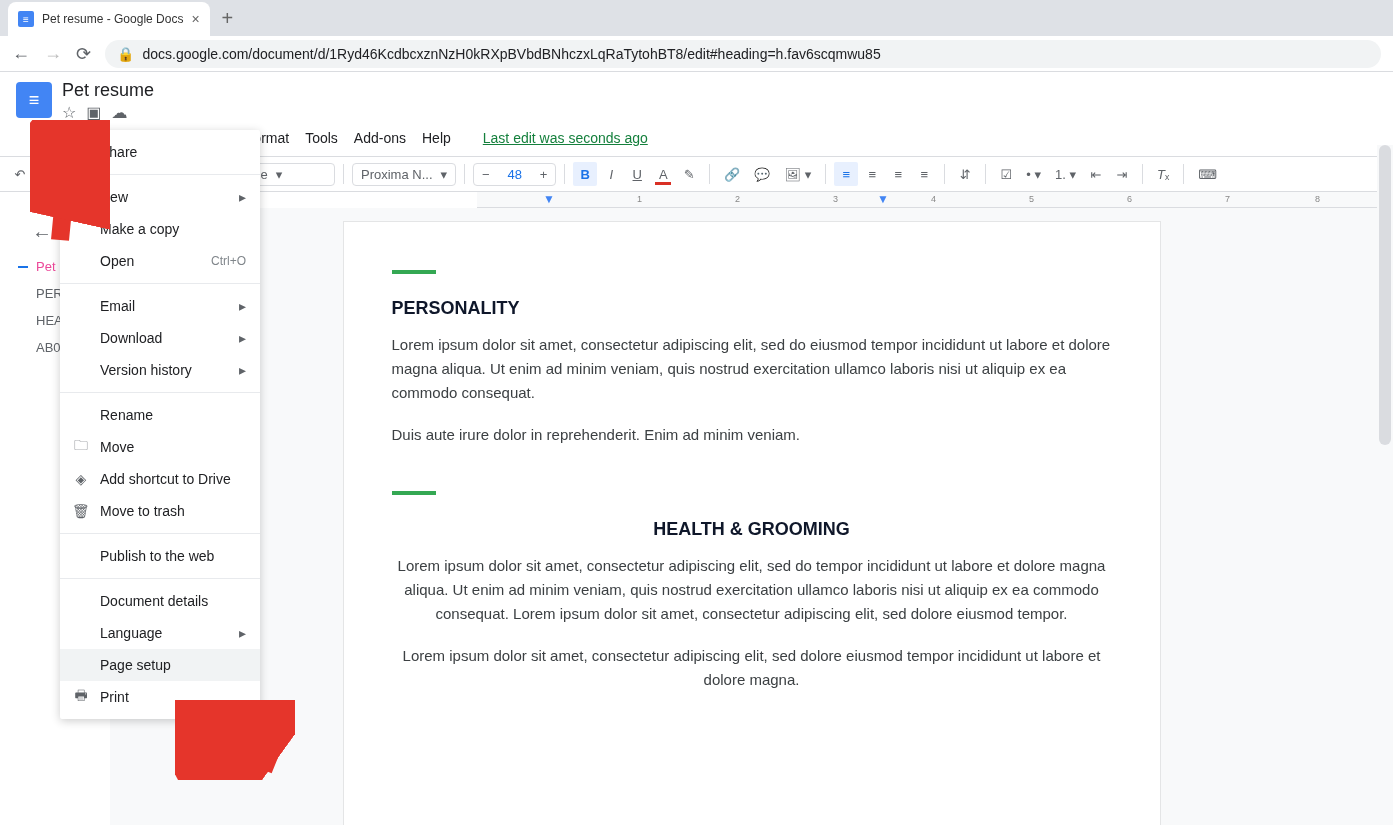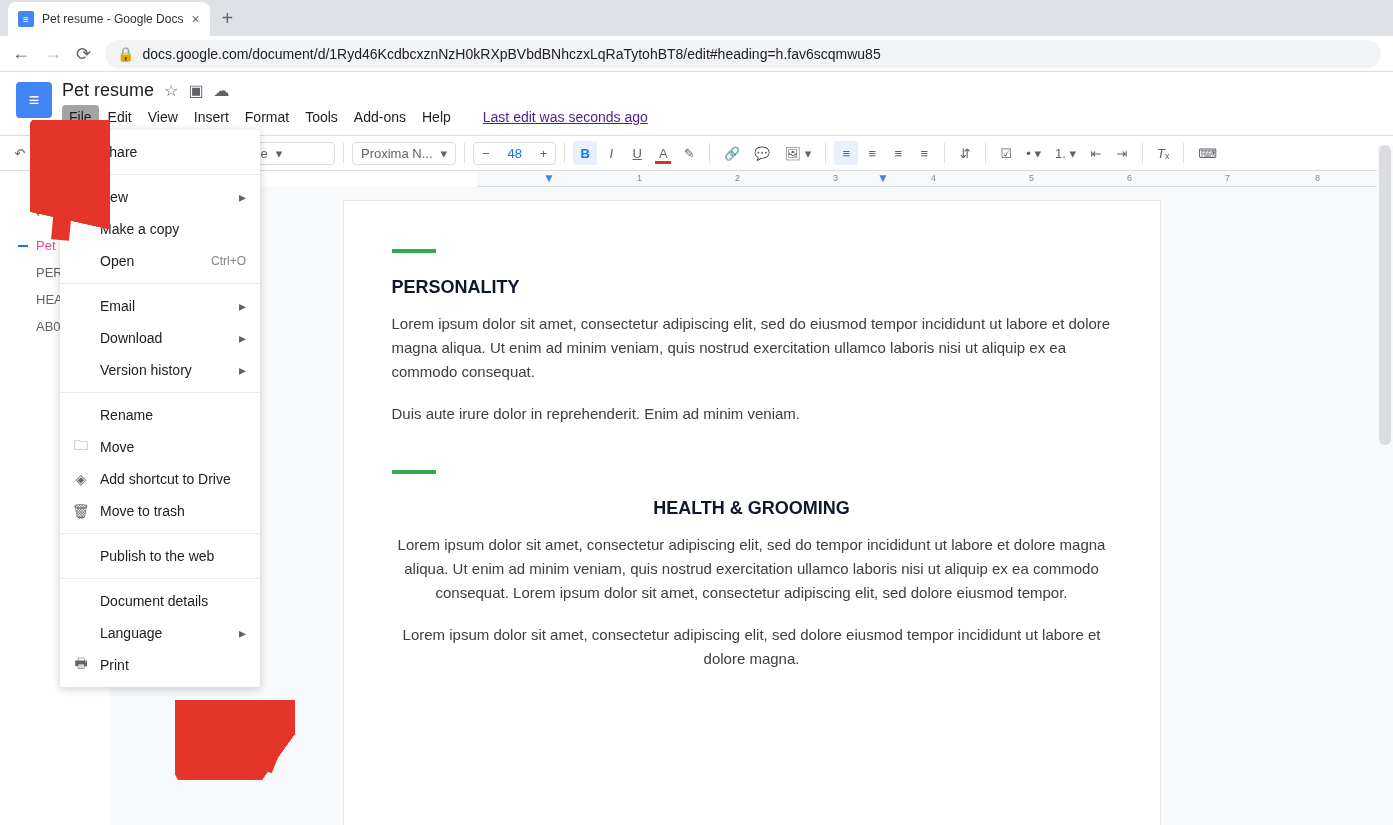--- a/index.html
+++ b/index.html
@@ -15,27 +15,27 @@
 .addr-bar { height: 36px; background: #fff; display: flex; align-items: center; padding: 0 12px; gap: 14px; border-bottom: 1px solid #dadce0; }
 .nav-btn { color: #5f6368; font-size: 18px; cursor: pointer; }
 .nav-btn.disabled { color: #bbb; }
 .addr-field { flex: 1; background: #f1f3f4; border-radius: 16px; height: 28px; display: flex; align-items: center; padding: 0 12px; font-size: 14px; color: #202124; gap: 8px; }
 .addr-field .lock { color: #5f6368; }
 
 
 .docs-header { padding: 8px 16px 0; display: flex; align-items: flex-start; gap: 10px; }
 .docs-logo { width: 36px; height: 36px; background: #4285f4; border-radius: 4px; display: flex; align-items: center; justify-content: center; color: white; font-size: 18px; margin-top: 2px; }
 .docs-title-area { flex: 1; }
-.docs-title-row { display: flex; align-items: center; gap: 10px; }
+.docs-title-row { display: flex; align-items: flex-start; gap: 2px; flex-direction: column; }
 .docs-title { font-size: 18px; color: #202124; }
 .docs-title-icons { display: flex; gap: 10px; color: #5f6368; font-size: 16px; }
 .docs-menus { display: flex; gap: 2px; font-size: 14px; color: #202124; margin-top: 4px; align-items: center; }
 .docs-menus span { padding: 4px 7px; cursor: pointer; border-radius: 4px; }
 .docs-menus span.active { background: #a3a3a3; }
-.last-edit { color: #4c1d95; text-decoration: underline; margin-left: 16px; font-size: 14px; }
+.last-edit { color: #15803d; text-decoration: underline; margin-left: 16px; font-size: 14px; }
 
 
 .toolbar { height: 36px; border-top: 1px solid #dadce0; border-bottom: 1px solid #dadce0; display: flex; align-items: center; padding: 0 8px; gap: 2px; font-size: 13px; color: #5f6368; margin-top: 6px; }
 .toolbar .sep { width: 1px; height: 20px; background: #dadce0; margin: 0 6px; }
 .tbtn { padding: 4px 6px; cursor: pointer; display: flex; align-items: center; justify-content: center; border-radius: 2px; min-width: 24px; height: 24px; }
 .tbtn.active { background: #e8f0fe; color: #1a73e8; }
 .font-select { border: 1px solid #dadce0; padding: 3px 8px; border-radius: 4px; display: flex; align-items: center; gap: 8px; min-width: 90px; font-size: 13px; }
 .font-size-box { display: flex; align-items: center; border: 1px solid #dadce0; border-radius: 4px; }
 .font-size-box .sz { width: 34px; text-align: center; font-size: 13px; color: #1a73e8; }
 .font-size-box .pm { padding: 3px 8px; cursor: pointer; color: #5f6368; }
@@ -277,20 +277,23 @@
   <div class="menu-item">
       <span>Publish to the web</span>
     </div>
   <div class="menu-sep"></div>
   <div class="menu-item">
       <span>Document details</span>
     </div>
   <div class="menu-item">
       <span>Language</span>
       <span class="chev">▸</span>
+    </div>
+  <div class="menu-item hovered">
+      <span>Page setup</span>
     </div>
   <div class="menu-item">
       <span class="micon">🖶</span>
       <span>Print</span>
     </div>
 </div>
 
 <svg class="arrow" style="left:30px; top:120px" width="80" height="130">
   <defs>
       <marker id="ah1" markerWidth="10" markerHeight="10" refX="5" refY="5" orient="auto">

